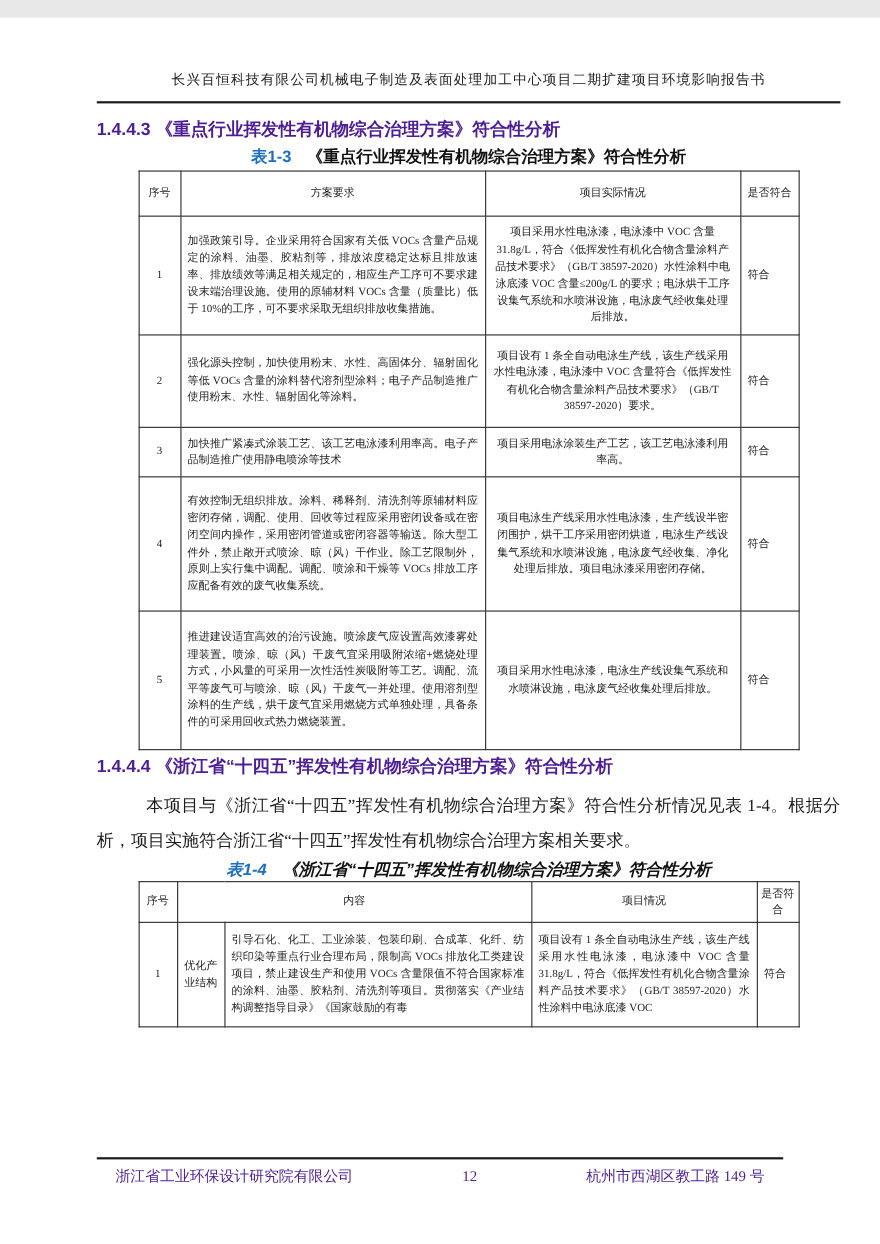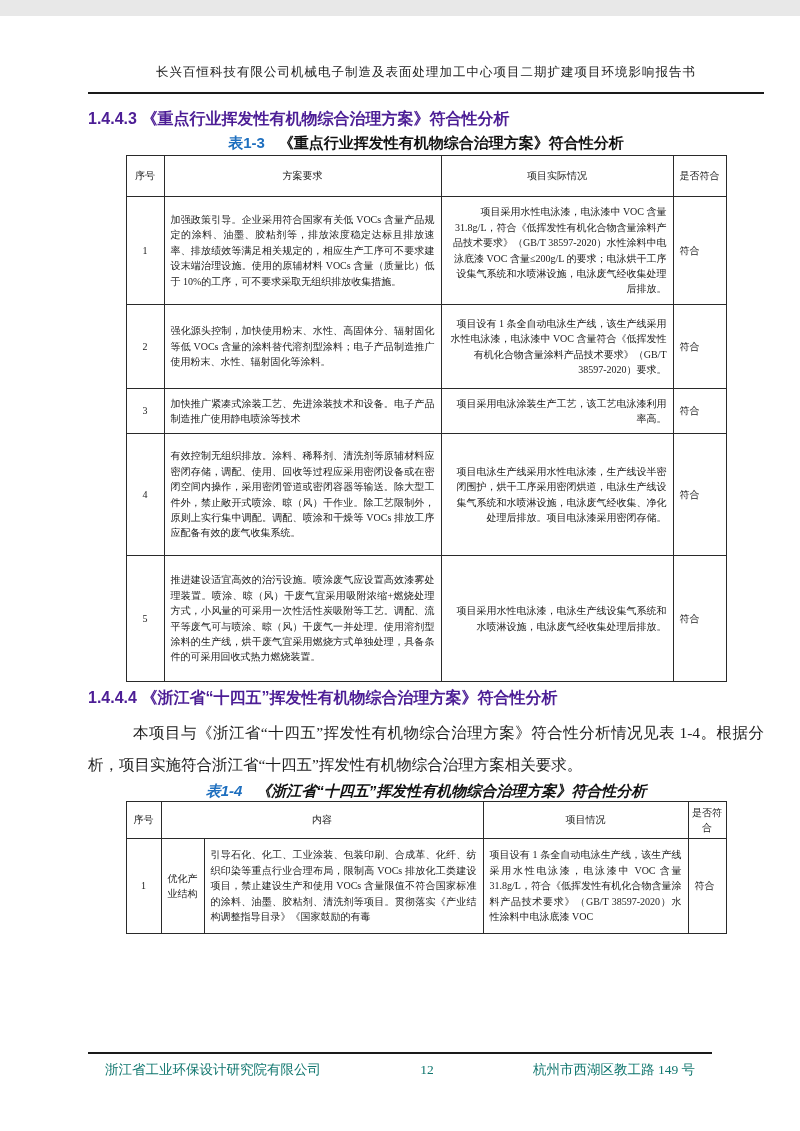--- a/index.html
+++ b/index.html
@@ -63,30 +63,30 @@
     padding:1px 6px;
     overflow:hidden;
     word-break:break-word;
   }
   table.comp tr.hdr td{
     text-align:center;
     padding:1px 2px;
   }
   td.c-no{text-align:center;padding:1px 2px;}
   td.c-req{text-align:justify;text-justify:inter-ideograph;}
-  td.c-act{text-align:right;}
+  td.c-act{text-align:center;}
   td.c-ok{text-align:left;padding:1px 3px;}
   td.c-cat{text-align:center;padding:1px 3px;}
   .footer{
     position:absolute;
     left:88px;right:88px;top:1036px;
     border-top:2.5px solid #1a1a1a;
     padding:7px 17px 0 17px;
     display:flex;justify-content:space-between;align-items:baseline;
-    font-size:13.5px;color:#0f766e;
+    font-size:13.5px;color:#4c1d95;
   }
 </style>
 </head>
 <body>
 
 <div class="page">
 
   <div class="doc-header">长兴百恒科技有限公司机械电子制造及表面处理加工中心项目二期扩建项目环境影响报告书</div>
   <hr class="header-rule">
 
@@ -118,21 +118,21 @@
       <td class="c-ok">符合</td>
     </tr>
     <tr style="height:84px">
       <td class="c-no">2</td>
       <td class="c-req">强化源头控制，加快使用粉末、水性、高固体分、辐射固化等低 VOCs 含量的涂料替代溶剂型涂料；电子产品制造推广使用粉末、水性、辐射固化等涂料。</td>
       <td class="c-act">项目设有 1 条全自动电泳生产线，该生产线采用水性电泳漆，电泳漆中 VOC 含量符合《低挥发性有机化合物含量涂料产品技术要求》（GB/T 38597-2020）要求。</td>
       <td class="c-ok">符合</td>
     </tr>
     <tr style="height:45px">
       <td class="c-no">3</td>
-      <td class="c-req">加快推广紧凑式涂装工艺、先进涂装技术和设备。电子产品制造推广使用静电喷涂等技术</td>
+      <td class="c-req">加快推广紧凑式涂装工艺、该工艺电泳漆利用率高。电子产品制造推广使用静电喷涂等技术</td>
       <td class="c-act">项目采用电泳涂装生产工艺，该工艺电泳漆利用率高。</td>
       <td class="c-ok">符合</td>
     </tr>
     <tr style="height:122px">
       <td class="c-no">4</td>
       <td class="c-req">有效控制无组织排放。涂料、稀释剂、清洗剂等原辅材料应密闭存储，调配、使用、回收等过程应采用密闭设备或在密闭空间内操作，采用密闭管道或密闭容器等输送。除大型工件外，禁止敞开式喷涂、晾（风）干作业。除工艺限制外，原则上实行集中调配。调配、喷涂和干燥等 VOCs 排放工序应配备有效的废气收集系统。</td>
       <td class="c-act">项目电泳生产线采用水性电泳漆，生产线设半密闭围护，烘干工序采用密闭烘道，电泳生产线设集气系统和水喷淋设施，电泳废气经收集、净化处理后排放。项目电泳漆采用密闭存储。</td>
       <td class="c-ok">符合</td>
     </tr>
     <tr style="height:126px">

